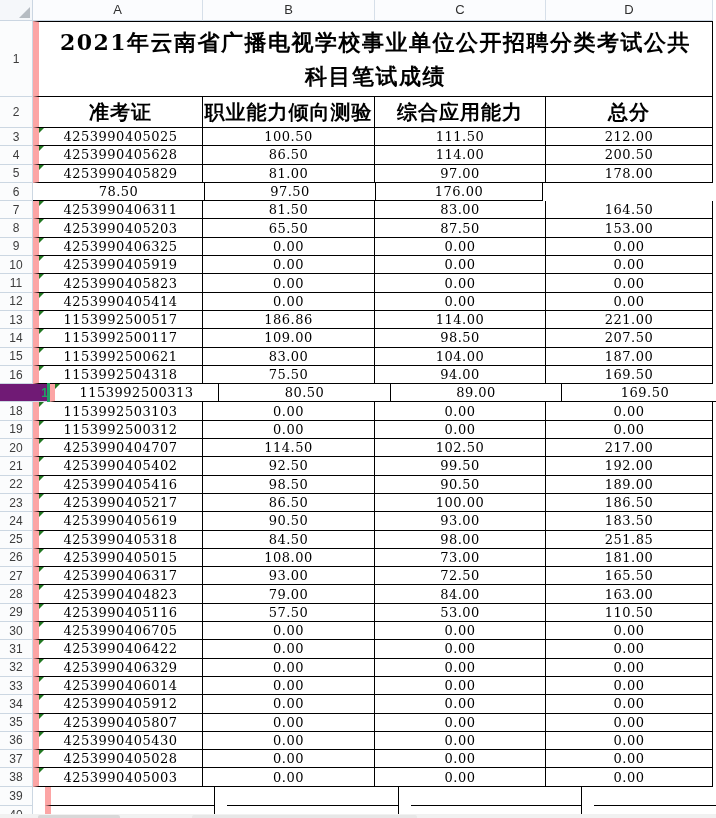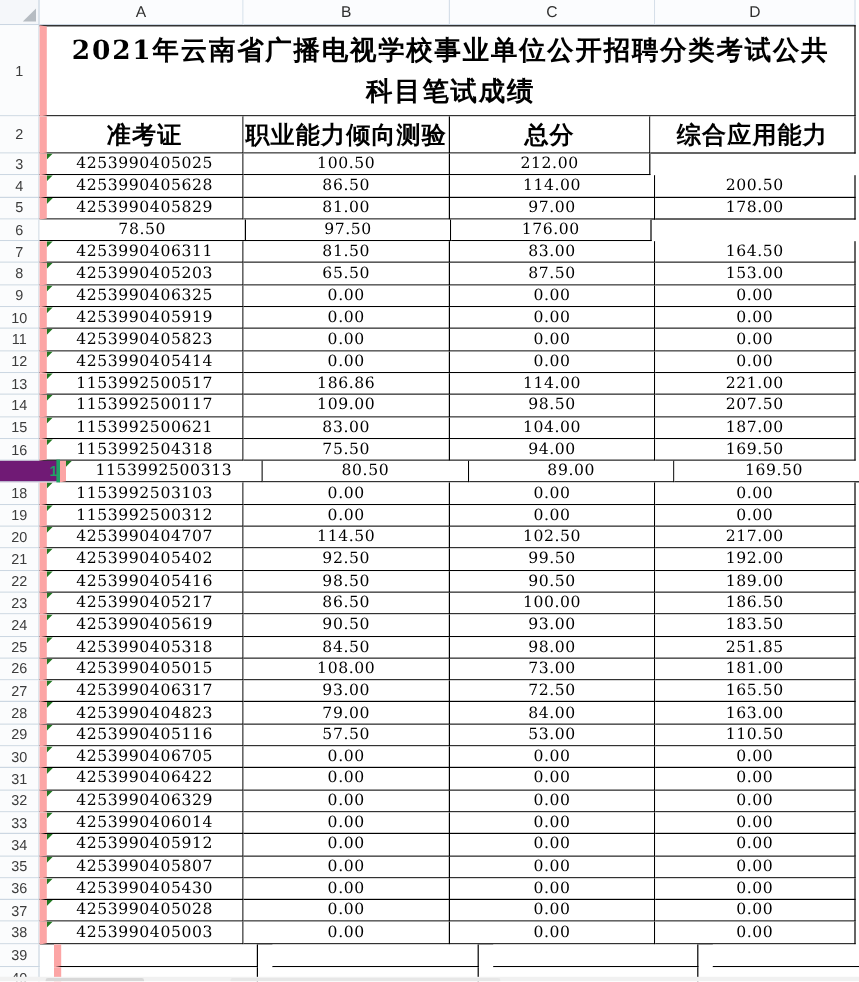--- a/index.html
+++ b/index.html
@@ -68,33 +68,36 @@
     <div class="c cfirst">
       <div>2021年云南省广播电视学校事业单位公开招聘分类考试公共</div>
       <div>科目笔试成绩</div>
     </div>
   </div>
 
   <div class="r r2">
     <div class="rh">2</div>
     <div class="c cfirst wA">准考证</div>
     <div class="c wB">职业能力倾向测验</div>
+    <div class="c wC">综合应用能力</div>
     <div class="c wD">总分</div>
-    <div class="c wC">综合应用能力</div>
   </div>
 
   <div id="data-rows">
       <div class="r dr">
         <div class="rh">3</div>
         <div class="c wA cfirst">
           <i class="tri"></i>
           <span>4253990405025</span>
         </div>
         <div class="c wB">
           <span>100.50</span>
+        </div>
+        <div class="c wC">
+          <span>111.50</span>
         </div>
         <div class="c wD">
           <span>212.00</span>
         </div>
       </div>
       <div class="r dr">
         <div class="rh">4</div>
         <div class="c wA cfirst">
           <i class="tri"></i>
           <span>4253990405628</span>

